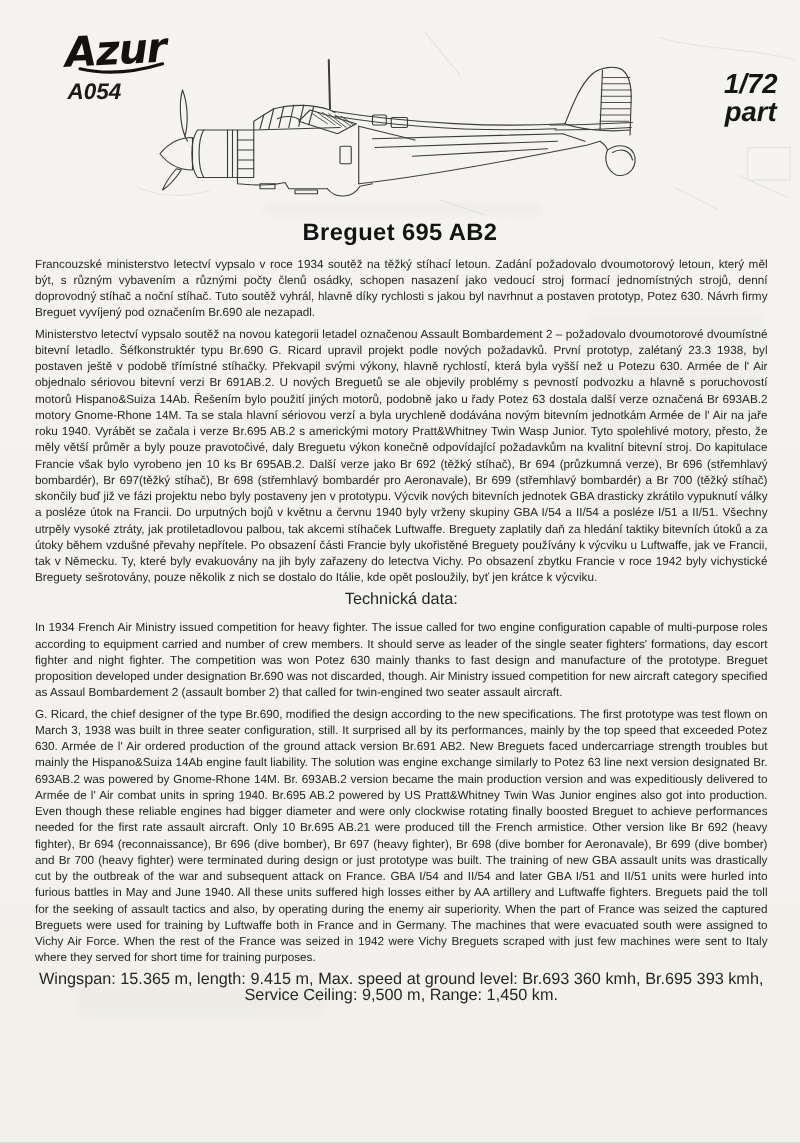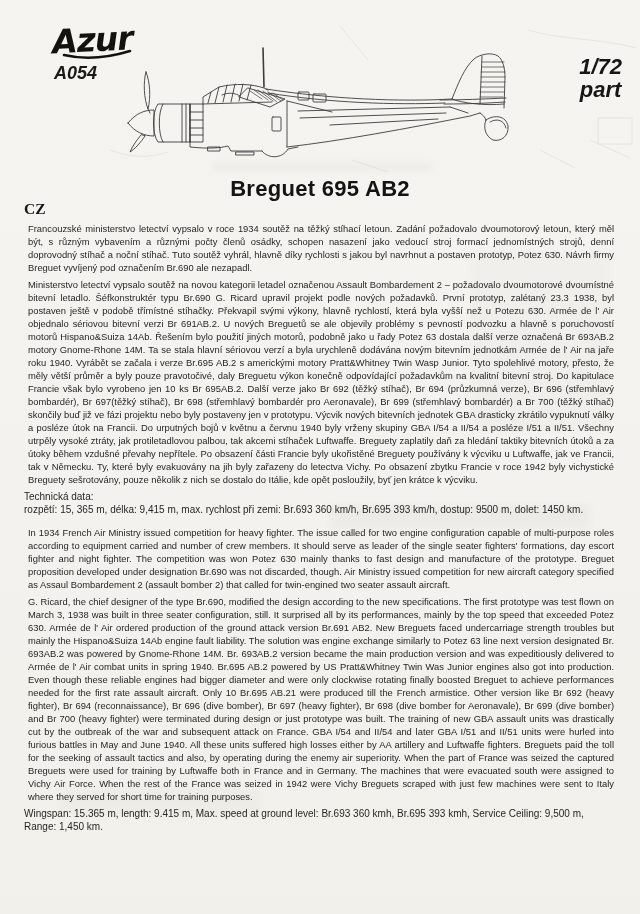--- a/index.html
+++ b/index.html
@@ -24,29 +24,29 @@
   .code{
     font-family:Liberation Sans, sans-serif;font-style:italic;font-weight:bold;
     font-size:18px;color:#1c1a17;margin:2px 0 0 2px;
   }
   .scale{
     position:absolute;right:18px;top:30px;text-align:center;
     font-weight:bold;font-style:italic;font-size:22px;line-height:23px;color:#161616;margin-top:25px;
   }
   .title{
     position:absolute;left:0;right:0;top:176px;text-align:center;
-    font-weight:bold;font-size:22px;letter-spacing:.3px;color:#141414;
+    font-weight:bold;font-size:19px;letter-spacing:.3px;color:#141414;
   }
   .content{position:absolute;left:24px;right:22px;top:200px;}
   h2.lang{
     font-family:"Liberation Serif",serif;font-size:15.5px;font-weight:bold;
     margin:0 0 1px 0;color:#151515;
   }
   p.body{font-size:9.4px;line-height:13px;text-align:justify;margin:4px;}
-  p.plain{font-size:10px;line-height:13px;margin:0;}
+  p.plain{font-size:13px;line-height:13px;margin:0;text-align:center;}
   .gb-block{margin-top:10px;}
   .spec{margin-top:13px;}
 </style>
 </head>
 <body>
 
 <div class="page">
 
   <div class="ghost g1"></div>
   <div class="ghost g2"></div>
@@ -130,25 +130,23 @@
 
   <div class="scale">
     <div>1/72</div>
     <div>part</div>
   </div>
 
   <div class="title">Breguet 695 AB2</div>
 
   <div class="content">
     <div>
-      <h2 class="lang">CZ</h2>
       <p class="body">Francouzské ministerstvo letectví vypsalo v roce 1934 soutěž na těžký stíhací letoun. Zadání požadovalo dvoumotorový letoun, který měl být, s různým vybavením a různými počty členů osádky, schopen nasazení jako vedoucí stroj formací jednomístných strojů, denní doprovodný stíhač a noční stíhač. Tuto soutěž vyhrál, hlavně díky rychlosti s jakou byl navrhnut a postaven prototyp, Potez 630. Návrh firmy Breguet vyvíjený pod označením Br.690 ale nezapadl.</p>
       <p class="body">Ministerstvo letectví vypsalo soutěž na novou kategorii letadel označenou Assault Bombardement 2 – požadovalo dvoumotorové dvoumístné bitevní letadlo. Šéfkonstruktér typu Br.690 G. Ricard upravil projekt podle nových požadavků. První prototyp, zalétaný 23.3 1938, byl postaven ještě v podobě třímístné stíhačky. Překvapil svými výkony, hlavně rychlostí, která byla vyšší než u Potezu 630. Armée de l' Air objednalo sériovou bitevní verzi Br 691AB.2. U nových Breguetů se ale objevily problémy s pevností podvozku a hlavně s poruchovostí motorů Hispano&amp;Suiza 14Ab. Řešením bylo použití jiných motorů, podobně jako u řady Potez 63 dostala další verze označená Br 693AB.2 motory Gnome-Rhone 14M. Ta se stala hlavní sériovou verzí a byla urychleně dodávána novým bitevním jednotkám Armée de l' Air na jaře roku 1940. Vyrábět se začala i verze Br.695 AB.2 s americkými motory Pratt&amp;Whitney Twin Wasp Junior. Tyto spolehlivé motory, přesto, že měly větší průměr a byly pouze pravotočivé, daly Breguetu výkon konečně odpovídající požadavkům na kvalitní bitevní stroj. Do kapitulace Francie však bylo vyrobeno jen 10 ks Br 695AB.2. Další verze jako Br 692 (těžký stíhač), Br 694 (průzkumná verze), Br 696 (střemhlavý bombardér), Br 697(těžký stíhač), Br 698 (střemhlavý bombardér pro Aeronavale), Br 699 (střemhlavý bombardér) a Br 700 (těžký stíhač) skončily buď již ve fázi projektu nebo byly postaveny jen v prototypu. Výcvik nových bitevních jednotek GBA drasticky zkrátilo vypuknutí války a posléze útok na Francii. Do urputných bojů v květnu a červnu 1940 byly vrženy skupiny GBA I/54 a II/54 a posléze I/51 a II/51. Všechny utrpěly vysoké ztráty, jak protiletadlovou palbou, tak akcemi stíhaček Luftwaffe. Breguety zaplatily daň za hledání taktiky bitevních útoků a za útoky během vzdušné převahy nepřítele. Po obsazení části Francie byly ukořistěné Breguety používány k výcviku u Luftwaffe, jak ve Francii, tak v Německu. Ty, které byly evakuovány na jih byly zařazeny do letectva Vichy. Po obsazení zbytku Francie v roce 1942 byly vichystické Breguety sešrotovány, pouze několik z nich se dostalo do Itálie, kde opět posloužily, byť jen krátce k výcviku.</p>
       <p class="plain">Technická data:</p>
-      <p class="plain">rozpětí: 15, 365 m, délka: 9,415 m, max. rychlost při zemi: Br.693 360 km/h, Br.695 393 km/h, dostup: 9500 m, dolet: 1450 km.</p>
     </div>
     <div class="gb-block">
       <p class="body">In 1934 French Air Ministry issued competition for heavy fighter. The issue called for two engine configuration capable of multi-purpose roles according to equipment carried and number of crew members. It should serve as leader of the single seater fighters' formations, day escort fighter and night fighter. The competition was won Potez 630 mainly thanks to fast design and manufacture of the prototype. Breguet proposition developed under designation Br.690 was not discarded, though. Air Ministry issued competition for new aircraft category specified as Assaul Bombardement 2 (assault bomber 2) that called for twin-engined two seater assault aircraft.</p>
       <p class="body">G. Ricard, the chief designer of the type Br.690, modified the design according to the new specifications. The first prototype was test flown on March 3, 1938 was built in three seater configuration, still. It surprised all by its performances, mainly by the top speed that exceeded Potez 630. Armée de l' Air ordered production of the ground attack version Br.691 AB2. New Breguets faced undercarriage strength troubles but mainly the Hispano&amp;Suiza 14Ab engine fault liability. The solution was engine exchange similarly to Potez 63 line next version designated Br. 693AB.2 was powered by Gnome-Rhone 14M. Br. 693AB.2 version became the main production version and was expeditiously delivered to Armée de l' Air combat units in spring 1940. Br.695 AB.2 powered by US Pratt&amp;Whitney Twin Was Junior engines also got into production. Even though these reliable engines had bigger diameter and were only clockwise rotating finally boosted Breguet to achieve performances needed for the first rate assault aircraft. Only 10 Br.695 AB.21 were produced till the French armistice. Other version like Br 692 (heavy fighter), Br 694 (reconnaissance), Br 696 (dive bomber), Br 697 (heavy fighter), Br 698 (dive bomber for Aeronavale), Br 699 (dive bomber) and Br 700 (heavy fighter) were terminated during design or just prototype was built. The training of new GBA assault units was drastically cut by the outbreak of the war and subsequent attack on France. GBA I/54 and II/54 and later GBA I/51 and II/51 units were hurled into furious battles in May and June 1940. All these units suffered high losses either by AA artillery and Luftwaffe fighters. Breguets paid the toll for the seeking of assault tactics and also, by operating during the enemy air superiority. When the part of France was seized the captured Breguets were used for training by Luftwaffe both in France and in Germany. The machines that were evacuated south were assigned to Vichy Air Force. When the rest of the France was seized in 1942 were Vichy Breguets scraped with just few machines were sent to Italy where they served for short time for training purposes.</p>
       <p class="plain spec">Wingspan: 15.365 m, length: 9.415 m, Max. speed at ground level: Br.693 360 kmh, Br.695 393 kmh, Service Ceiling: 9,500 m, Range: 1,450 km.</p>
     </div>
   </div>
 
 </div>
 

